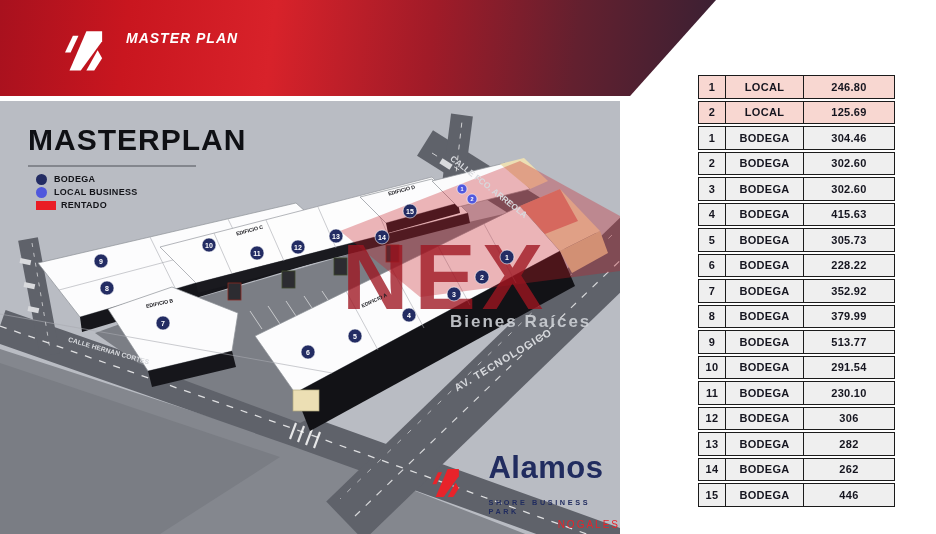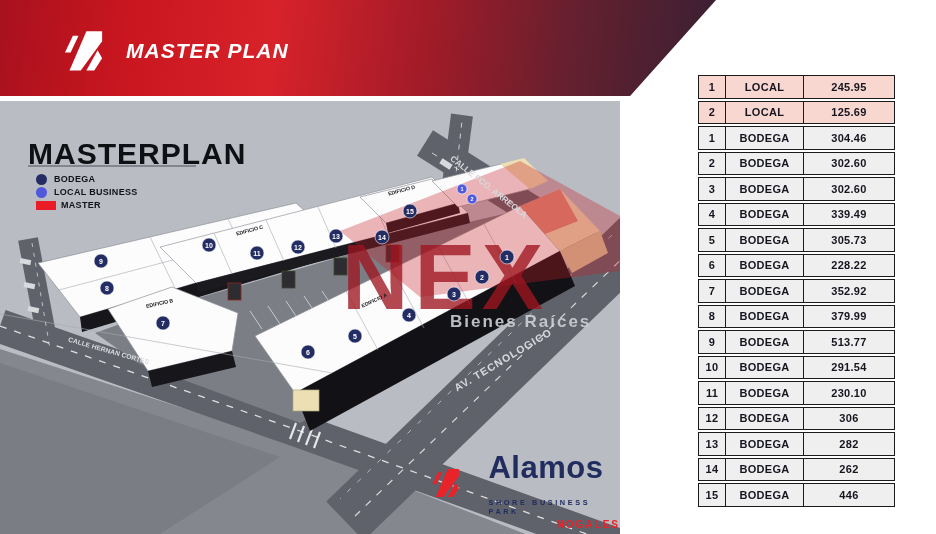--- a/index.html
+++ b/index.html
@@ -4,41 +4,41 @@
 <style>
   html,body{margin:0;padding:0;background:#ffffff;}
   body{font-family:"Liberation Sans",sans-serif;}
   .slide{position:relative;width:936px;height:534px;background:#ffffff;overflow:hidden;}
 
   
   .banner{position:absolute;left:0;top:0;width:716px;height:96px;
     background:linear-gradient(97deg,#a8111e 0%,#c9161f 18%,#d8222a 38%,#a01b28 60%,#63202f 80%,#392033 100%);
     clip-path:polygon(0 0,100% 0,88% 100%,0 100%);}
   .banner-logo{position:absolute;left:56px;top:20px;width:54px;height:56px;}
-  .banner-title{position:absolute;left:126px;top:39px;color:#ffffff;font-size:21px;
+  .banner-title{position:absolute;left:126px;top:30px;color:#ffffff;font-size:14px;
     font-weight:800;font-style:italic;letter-spacing:1px;}
 
   
   .plan-panel{position:absolute;left:0;top:101px;width:620px;height:433px;background:#b9bcc3;}
   .plan-svg{position:absolute;left:0;top:0;}
-  .plan-title{position:absolute;left:28px;top:36px;font-size:30px;font-weight:800;
+  .plan-title{position:absolute;left:28px;top:22px;font-size:30px;font-weight:800;
     color:#0f1014;letter-spacing:1px;}
   .plan-underline{position:absolute;left:28px;top:64px;width:168px;height:2px;background:#83868d;}
   .legend{position:absolute;left:36px;top:72px;}
   .legend-item{display:flex;align-items:center;height:12px;margin-bottom:1px;}
   .legend-swatch{width:11px;height:11px;border-radius:50%;margin-right:7px;flex:0 0 auto;}
   .legend-swatch.rect{width:20px;height:9px;border-radius:0;margin-right:5px;}
   .legend-label{font-size:9px;font-weight:700;color:#121318;letter-spacing:.3px;}
 
   
   .brand{position:absolute;left:426px;top:352px;display:flex;align-items:flex-start;gap:16px;}
   .brand-icon{width:40px;height:48px;margin-right:8px;margin-top:4px;}
   .brand-name{font-size:31px;font-weight:800;color:#212c5f;line-height:30px;letter-spacing:.5px;}
   .brand-tagline{font-size:7.3px;font-weight:700;color:#212c5f;letter-spacing:2.6px;margin-top:15px;}
-  .brand-city{font-size:10px;font-weight:700;color:#e8232a;letter-spacing:2px;text-align:right;margin-top:3px;}
+  .brand-city{font-size:10px;font-weight:400;color:#e8232a;letter-spacing:2px;text-align:right;margin-top:3px;}
 
   
   .units-table{position:absolute;left:698px;top:75px;width:197px;}
   .trow{display:grid;grid-template-columns:26px 78px 1fr;height:23.5px;margin-bottom:2px;
     border:1.6px solid #1b1b1b;background:#efefef;box-sizing:border-box;}
   .trow:last-child{margin-bottom:0;}
   .trow.hl{background:#f8d7d1;}
   .trow span{display:flex;align-items:center;justify-content:center;
     font-size:11px;font-weight:700;color:#15151f;letter-spacing:.3px;}
   .trow span + span{border-left:1.6px solid #1b1b1b;}
@@ -246,21 +246,21 @@
         <div class="legend-item">
           <span class="legend-swatch" style="background: rgb(35, 44, 99);"></span>
           <span class="legend-label">BODEGA</span>
         </div>
         <div class="legend-item">
           <span class="legend-swatch" style="background: rgb(80, 88, 221);"></span>
           <span class="legend-label">LOCAL BUSINESS</span>
         </div>
         <div class="legend-item">
           <span class="legend-swatch rect" style="background: rgb(234, 28, 37);"></span>
-          <span class="legend-label">MASTER</span>
+          <span class="legend-label">RENTADO</span>
         </div>
       </div>
 
     <div class="brand">
       <svg class="brand-icon" viewBox="0 0 48 46">
         <polygon points="8,27 15,12 20,12 13,27" fill="#e8232a"></polygon>
         <polygon points="12,43 27,8 41,8 41,17 22,43" fill="#e8232a"></polygon>
         <polygon points="27,43 37,25 41,32 34,43" fill="#e8232a"></polygon>
       </svg>
       <div>
@@ -268,21 +268,21 @@
         <div class="brand-tagline">SHORE BUSINESS PARK</div>
         <div class="brand-city">NOGALES</div>
       </div>
     </div>
   </div>
 
   <div class="units-table" id="units-table">
       <div class="trow hl">
         <span>1</span>
         <span>LOCAL</span>
-        <span>245.95</span>
+        <span>246.80</span>
       </div>
       <div class="trow hl">
         <span>2</span>
         <span>LOCAL</span>
         <span>125.69</span>
       </div>
       <div class="trow">
         <span>1</span>
         <span>BODEGA</span>
         <span>304.46</span>
@@ -293,21 +293,21 @@
         <span>302.60</span>
       </div>
       <div class="trow">
         <span>3</span>
         <span>BODEGA</span>
         <span>302.60</span>
       </div>
       <div class="trow">
         <span>4</span>
         <span>BODEGA</span>
-        <span>339.49</span>
+        <span>415.63</span>
       </div>
       <div class="trow">
         <span>5</span>
         <span>BODEGA</span>
         <span>305.73</span>
       </div>
       <div class="trow">
         <span>6</span>
         <span>BODEGA</span>
         <span>228.22</span>

